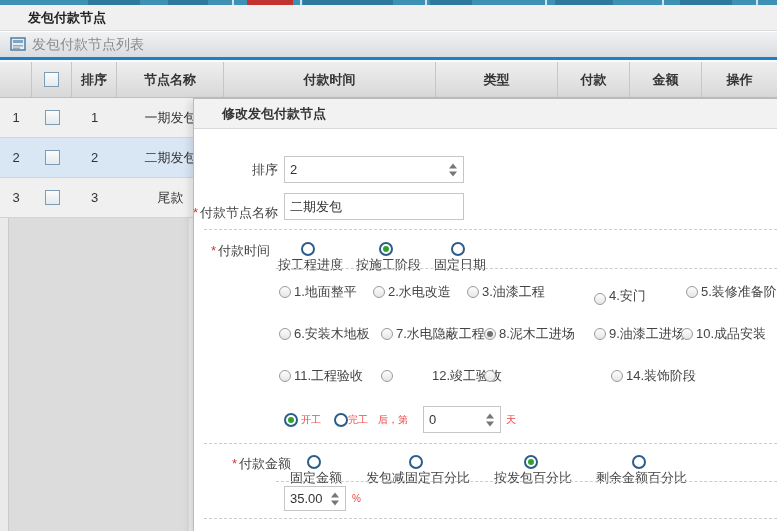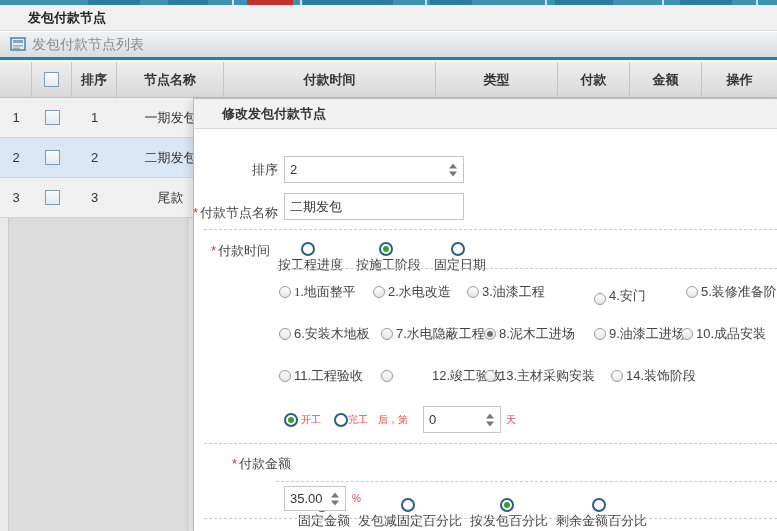--- a/index.html
+++ b/index.html
@@ -187,21 +187,21 @@
           <span class="ropt">
             <span class="bradio"></span>
             <span class="rlab">固定日期</span>
           </span>
         </span>
     </div>
 
     <div class="sep" style="left:82px;top:169px;"></div>
 
     <div id="stages">
-        <span class="stage" style="left: 85px; top: 184px; font-family: Liberation Serif, serif;">
+        <span class="stage" style="left: 85px; top: 184px;">
           <span class="gradio"></span>
           <span>1.地面整平</span>
         </span>
         <span class="stage" style="left: 179px; top: 184px;">
           <span class="gradio"></span>
           <span>2.水电改造</span>
         </span>
         <span class="stage" style="left: 273px; top: 184px;">
           <span class="gradio"></span>
           <span>3.油漆工程</span>
@@ -237,21 +237,20 @@
         <span class="stage" style="left: 85px; top: 268px;">
           <span class="gradio"></span>
           <span>11.工程验收</span>
         </span>
         <span class="stage" style="left: 187px; top: 268px; gap: 36px;">
           <span class="gradio"></span>
           <span>12.竣工验收</span>
         </span>
         <span class="stage" style="left: 290px; top: 268px;">
           <span class="gradio"></span>
-          <span>13.主材采购安装</span>
         </span>
         <span class="stage" style="left: 417px; top: 268px;">
           <span class="gradio"></span>
           <span>14.装饰阶段</span>
         </span>
       </div>
 
     <div class="optrow" style="left:0;top:312px;right:0;" id="timing-row">
       <span class="abslab" style="left:184px;">后，第</span>
       <span class="inputwrap" style="left:229px;top:-5px;width:78px;height:27px;">
@@ -267,21 +266,21 @@
         <span class="bradio" style="position: absolute; left: 140px; top: 2px;"></span>
         <span class="abslab" style="left: 154px;">完工</span>
       </div>
 
     <div class="sep" style="left:10px;top:344px;"></div>
 
     <div class="optrow" style="left:0;top:356px;right:0;">
       <span class="flabel" style="left:0;top:0;width:97px;line-height:18px;">
         <span class="req">*</span><span>付款金额</span>
       </span>
-      <span class="opts" style="left:104px;gap:8px;margin-top:43px;" id="payamount-opts">
+      <span class="opts" style="left:96px;gap:24px;" id="payamount-opts">
           <span class="ropt">
             <span class="bradio"></span>
             <span class="rlab">固定金额</span>
           </span>
           <span class="ropt">
             <span class="bradio"></span>
             <span class="rlab">发包减固定百分比</span>
           </span>
           <span class="ropt">
             <span class="bradio sel"></span>

